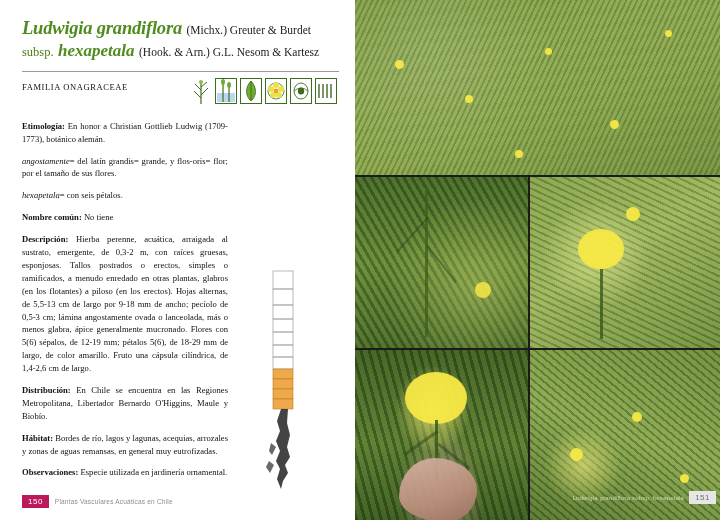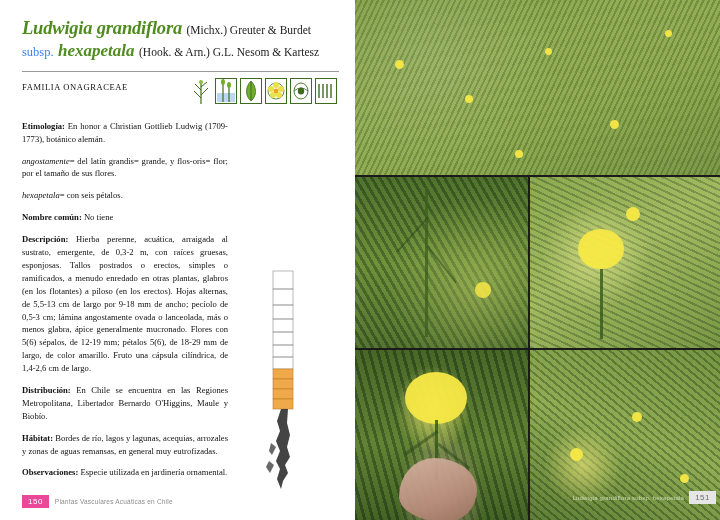--- a/index.html
+++ b/index.html
@@ -48,21 +48,21 @@
     font-style: normal;
     font-weight: normal;
     font-size: 11.5px;
     color: #222222;
   }
   .subsp-label {
     font-family: "Liberation Serif", serif;
     font-style: normal;
     font-weight: normal;
     font-size: 12.5px;
-    color: #3b82f6;
+    color: #4d7c0f;
   }
   .subsp-name {
     font-family: "Liberation Serif", serif;
     font-style: italic;
     font-weight: bold;
     font-size: 17px;
     color: #4f8c1e;
   }
   .title-line2 {
     margin-top: 2px;
@@ -138,21 +138,21 @@
   
   .footer {
     position: absolute;
     left: 22px;
     bottom: 12px;
     display: flex;
     align-items: center;
     gap: 6px;
   }
   .page-num-box {
-    background: #ec4899;
+    background: #be185d;
     color: #ffffff;
     font-size: 8px;
     padding: 2px 6px 2px 6px;
     letter-spacing: 0.5px;
   }
   .footer-text {
     font-size: 6.5px;
     color: #8c8c8c;
     letter-spacing: 0.2px;
   }

